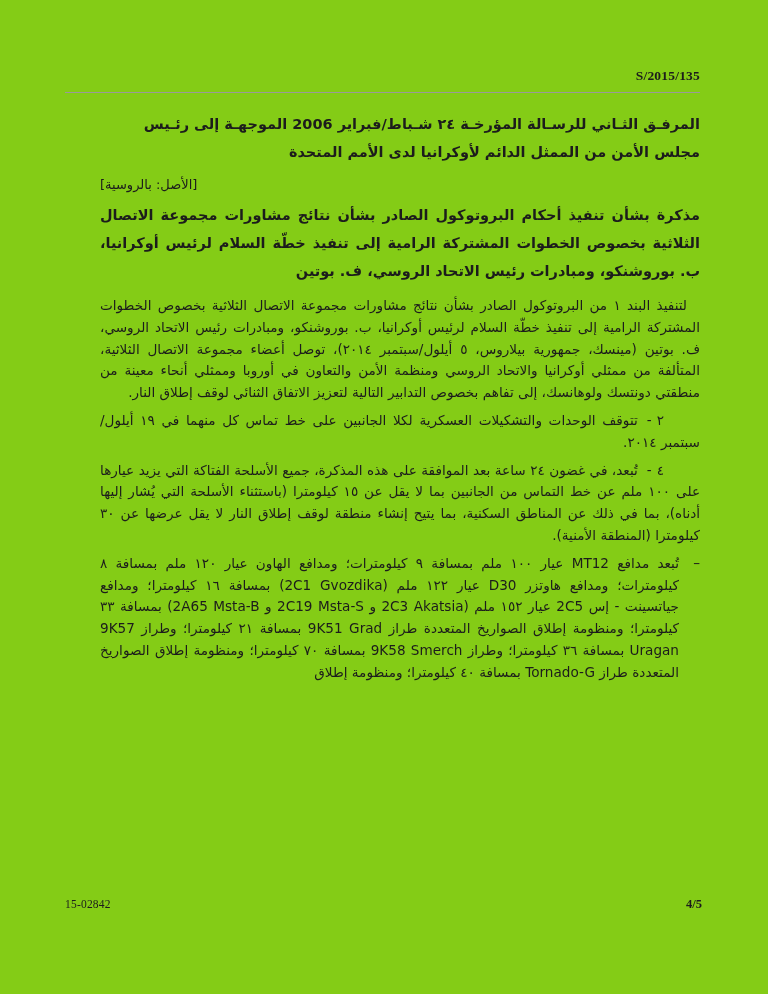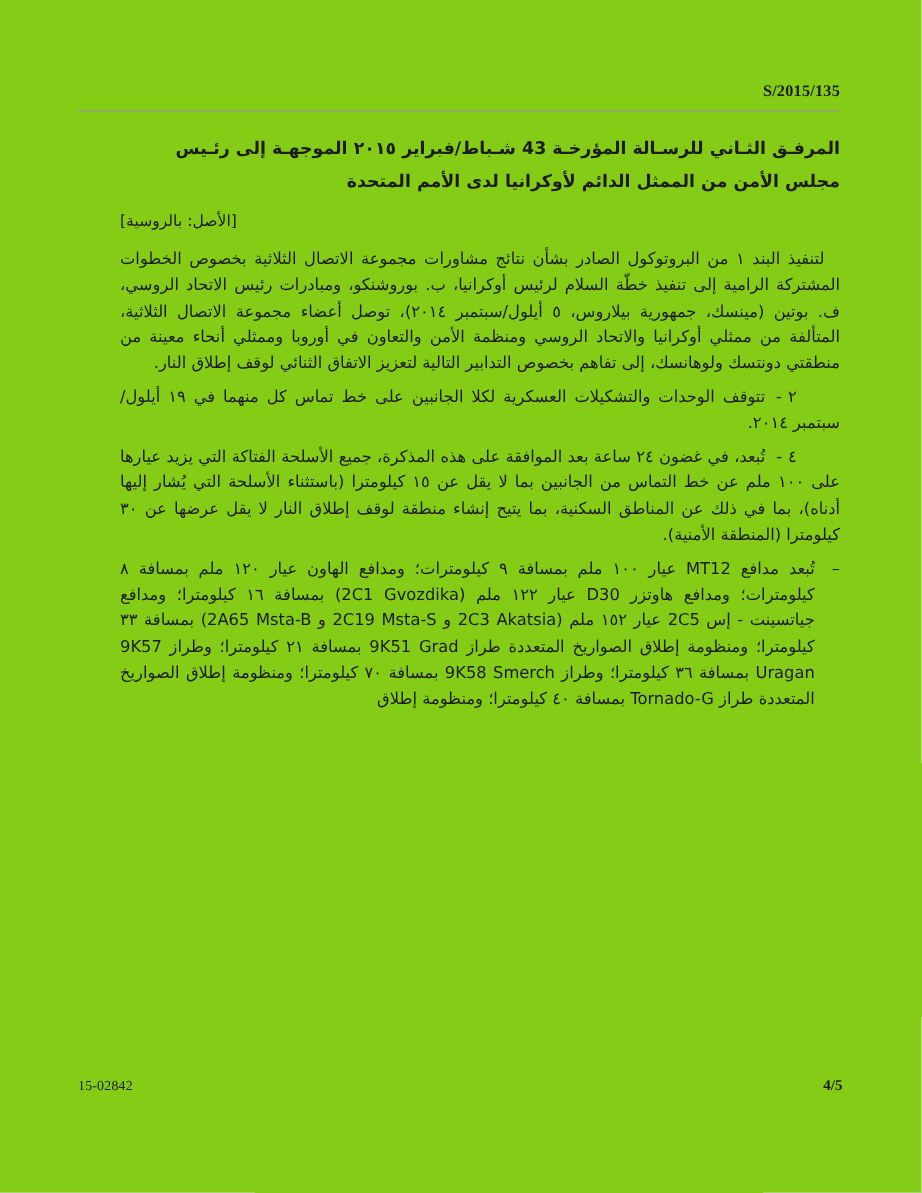--- a/index.html
+++ b/index.html
@@ -106,24 +106,25 @@
 </head>
 <body>
 
 <div class="page">
 
   <div class="doc-symbol">S/2015/135</div>
   <hr class="header-rule">
 
   <div class="text-col">
 
-    <div class="ar annex-heading">المرفـق الثـاني للرسـالة المؤرخـة 43 شـباط/فبراير ٢٠١٥ الموجهـة إلى رئـيس مجلس الأمن من الممثل الدائم لأوكرانيا لدى الأمم المتحدة</div>
+    <div class="ar annex-heading">المرفـق الثـاني للرسـالة المؤرخـة ٢٤ شـباط/فبراير 2006 الموجهـة إلى رئـيس مجلس الأمن من الممثل الدائم لأوكرانيا لدى الأمم المتحدة</div>
 
     <div class="ar original-note">[الأصل: بالروسية]</div>
 
+    <div class="ar memo-title">مذكرة بشأن تنفيذ أحكام البروتوكول الصادر بشأن نتائج مشاورات مجموعة الاتصال الثلاثية بخصوص الخطوات المشتركة الرامية إلى تنفيذ خطّة السلام لرئيس أوكرانيا، ب. بوروشنكو، ومبادرات رئيس الاتحاد الروسي، ف. بوتين</div>
 
     <div class="ar para">لتنفيذ البند ١ من البروتوكول الصادر بشأن نتائج مشاورات مجموعة الاتصال الثلاثية بخصوص الخطوات المشتركة الرامية إلى تنفيذ خطّة السلام لرئيس أوكرانيا، ب. بوروشنكو، ومبادرات رئيس الاتحاد الروسي، ف. بوتين (مينسك، جمهورية بيلاروس، ٥ أيلول/سبتمبر ٢٠١٤)، توصل أعضاء مجموعة الاتصال الثلاثية، المتألفة من ممثلي أوكرانيا والاتحاد الروسي ومنظمة الأمن والتعاون في أوروبا وممثلي أنحاء معينة من منطقتي دونتسك ولوهانسك، إلى تفاهم بخصوص التدابير التالية لتعزيز الاتفاق الثنائي لوقف إطلاق النار.</div>
 
 
     <div class="ar numbered">
       <span>٢</span><span class="sep">-</span><span>تتوقف الوحدات والتشكيلات العسكرية لكلا الجانبين على خط تماس كل منهما في ١٩ أيلول/سبتمبر ٢٠١٤.</span>
     </div>
 
 
     <div class="ar numbered">

